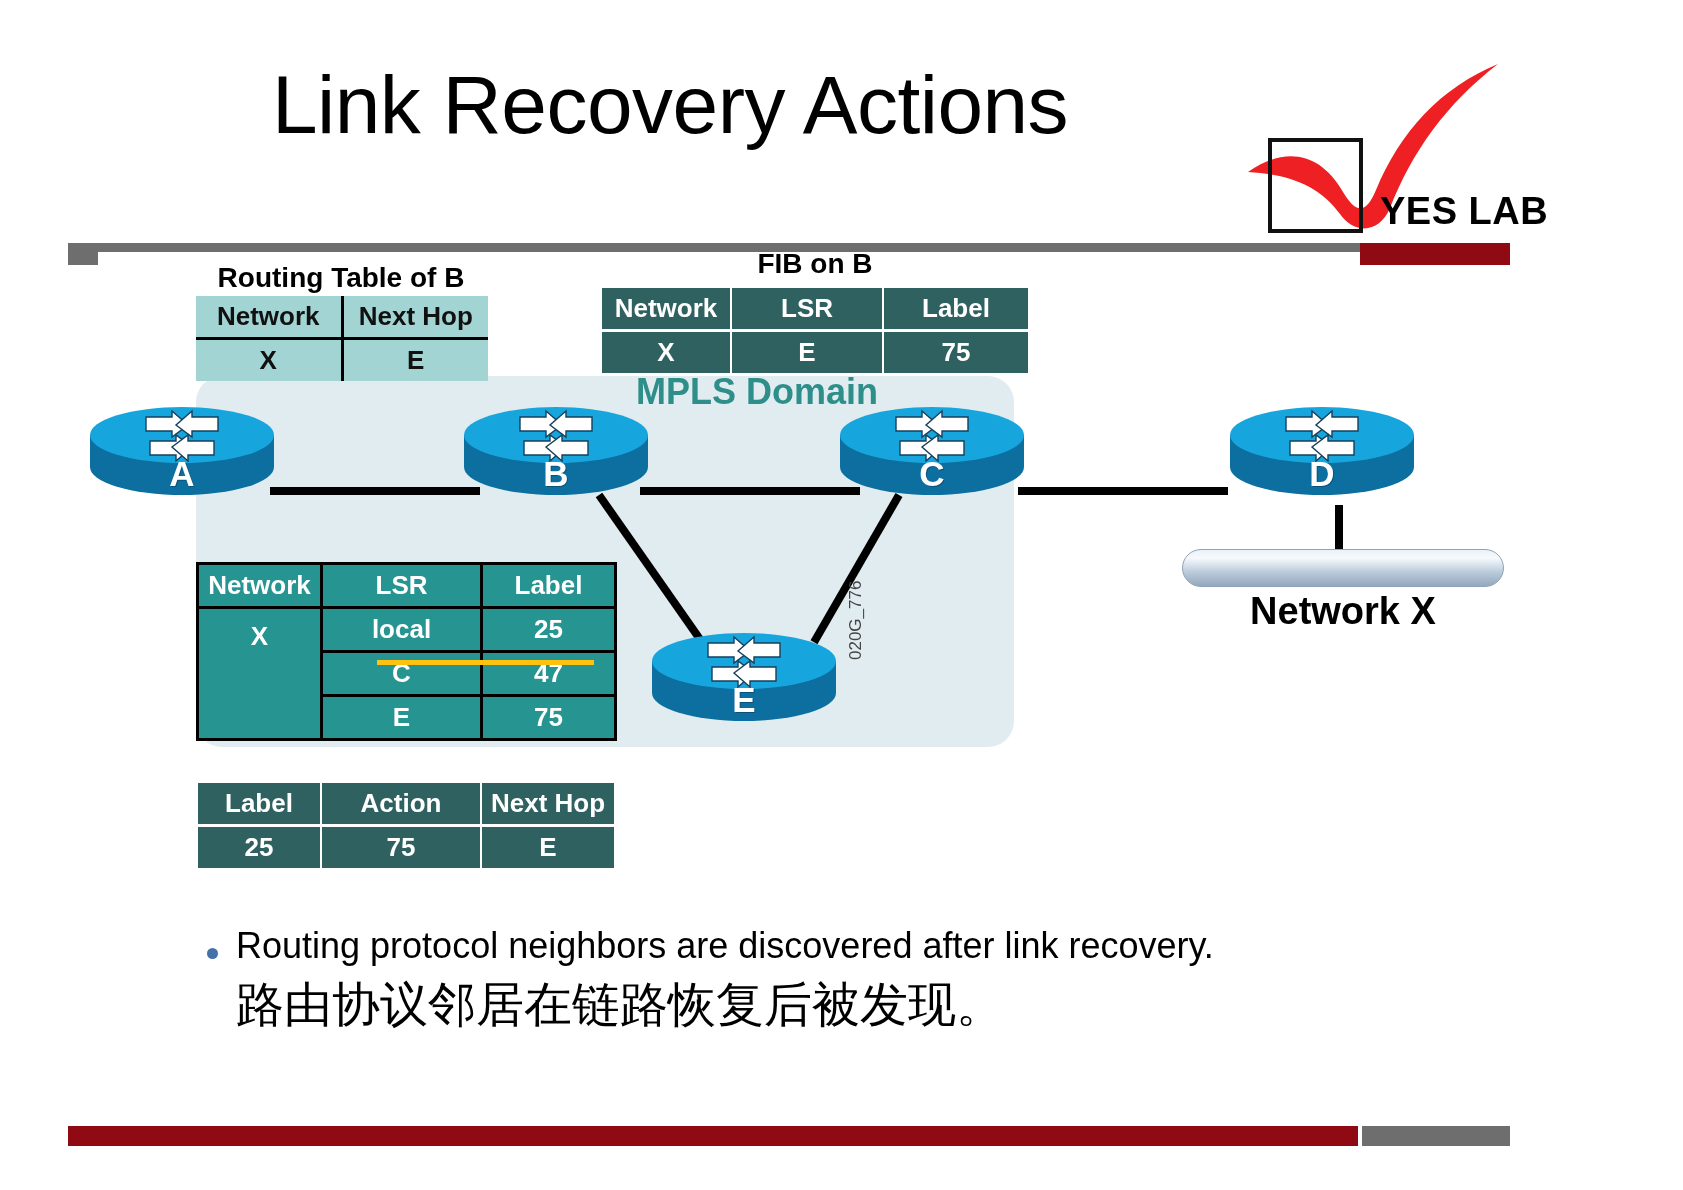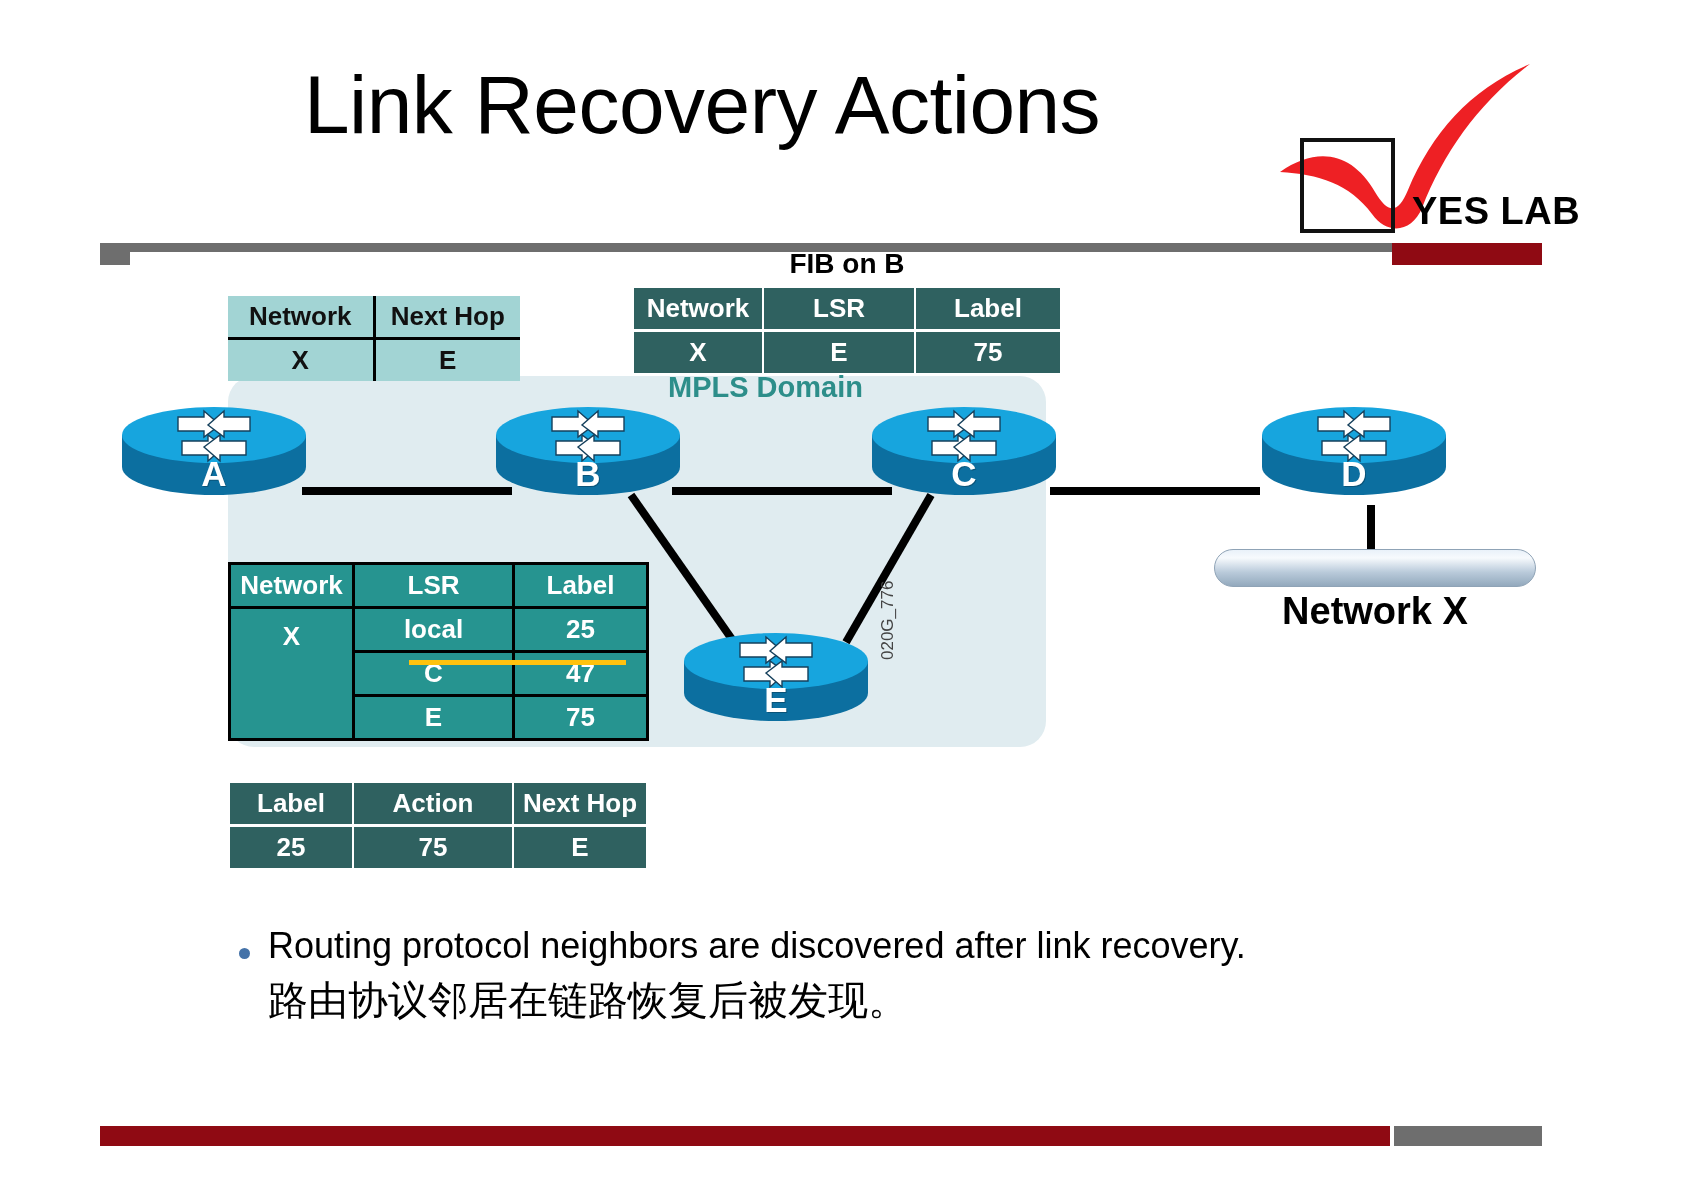--- a/index.html
+++ b/index.html
@@ -2,21 +2,21 @@
 <html><head>
 <meta charset="utf-8">
 <style>
   * { box-sizing: border-box; margin: 0; padding: 0; }
   html, body {
     width: 1683px; height: 1190px;
     background: #ffffff;
     font-family: "Liberation Sans", sans-serif;
     overflow: hidden;
   }
-  #slide { position: relative; width: 1512px; height: 1190px; background: #fff; margin-left: 32px; }
+  #slide { position: relative; width: 1512px; height: 1190px; background: #fff; }
 
   
   .title {
     position: absolute; left: 0; top: 58px; width: 1340px;
     text-align: center;
     font-size: 82px; font-weight: 400; color: #000;
     font-family: "Liberation Sans Narrow", "Liberation Sans", sans-serif;
     letter-spacing: -0.5px;
     white-space: nowrap;
   }
@@ -44,21 +44,21 @@
   .foot-red  { position: absolute; left: 68px; top: 1126px; width: 1290px; height: 20px; background: #8f0a13; }
   .foot-grey { position: absolute; left: 1362px; top: 1126px; width: 148px; height: 20px; background: #6e6e6e; }
 
   
   .mpls-region {
     position: absolute; left: 196px; top: 376px; width: 818px; height: 371px;
     background: #e0ecf0; border-radius: 26px;
   }
   .mpls-label {
     position: absolute; left: 636px; top: 371px;
-    font-size: 29px; font-weight: bold; color: #2d8e8a;
+    font-size: 36px; font-weight: bold; color: #2d8e8a;
     white-space: nowrap;
   }
 
   
   .tbl-caption {
     position: absolute; font-size: 28px; font-weight: bold; color: #000;
     white-space: nowrap; text-align: center;
   }
   table.grid { position: absolute; border-collapse: collapse; table-layout: fixed; padding-left: 48px; }
   table.grid td, table.grid th {
@@ -118,21 +118,21 @@
     position: absolute; left: 207px; top: 948px; width: 11px; height: 11px;
     border-radius: 50%; background: #4472a8;
   }
   .bullet-en {
     position: absolute; left: 236px; top: 925px;
     font-size: 36px; color: #000; white-space: nowrap;
     font-family: "Liberation Sans Narrow", "Liberation Sans", sans-serif;
   }
   .bullet-zh {
     position: absolute; left: 236px; top: 973px;
-    font-size: 40px; color: #000; white-space: nowrap;
+    font-size: 48px; color: #000; white-space: nowrap;
     font-family: "DejaVu Sans", sans-serif;
   }
 </style>
 </head>
 <body>
 
 <div id="slide">
 
   <div class="title">Link Recovery Actions</div>
 
@@ -231,20 +231,21 @@
       </g>
     </svg>
     <div class="label">E</div>
   </div>
 
   <div class="figref">020G_776</div>
 
   <div class="lanbar"></div>
   <div class="netx-label">Network X</div>
 
+  <div class="tbl-caption" style="left:196px; top:262px; width:290px;">Routing Table of B</div>
   <table class="grid rt" style="left:196px; top:296px; width:292px;">
     <tbody>
         <tr>
       <th class="hdr vsep" style="width:146px;">Network</th>
       <th class="hdr" style="width:146px;">Next Hop</th>
     </tr>
     <tr>
       <td class="vsep">X</td>
       <td>E</td>
     </tr>

